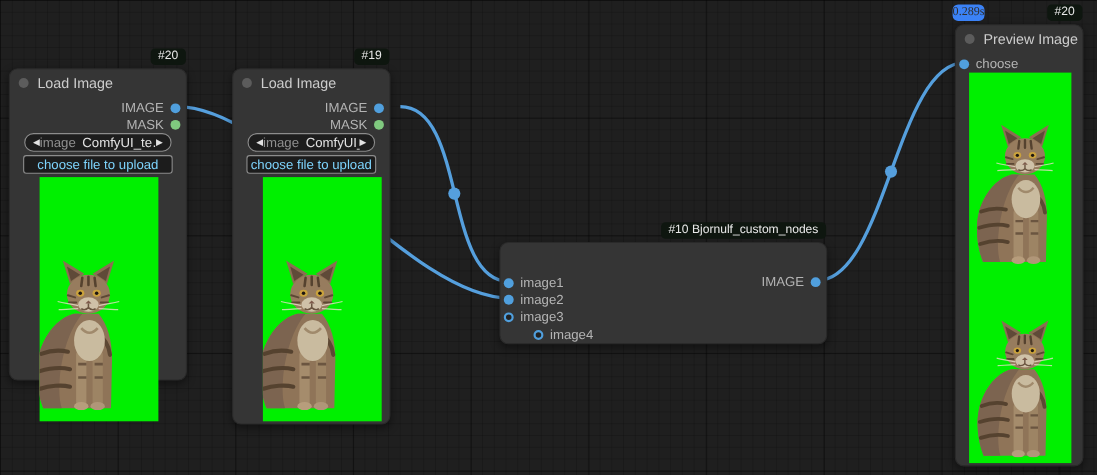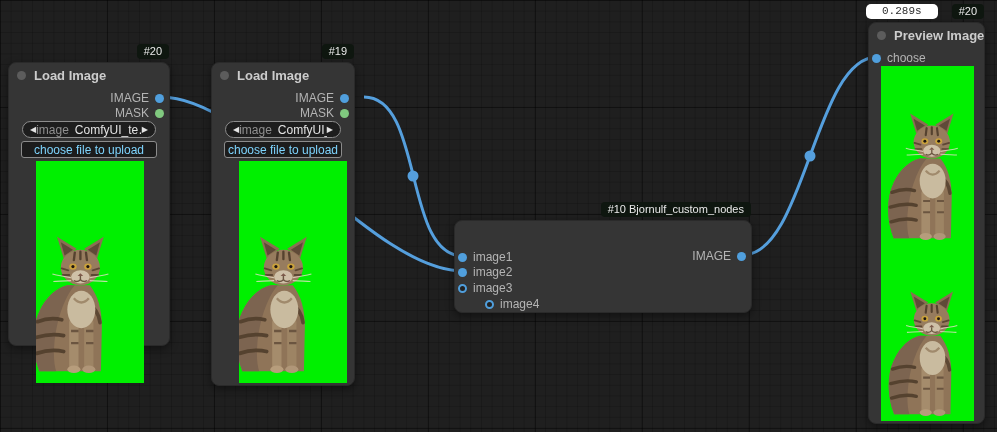--- a/index.html
+++ b/index.html
@@ -29,30 +29,30 @@
   }
   .node-badge {
     position:absolute; top:-19px; right:0;
     background:#0e160f; color:#e9e9e9;
     font-size:11px; line-height:15px;
     padding:0 7px; border-radius:4px;
     white-space:nowrap;
   }
   .time-badge {
     position:absolute; top:-19px; left:-3px;
-    background:#ffffff; color:#2f2f2f;
-    font-family:Liberation Mono, monospace;
+    background:#3b82f6; color:#2f2f2f;
+    font-family:Liberation Serif, serif;
     font-size:11px; line-height:15px;
-    padding:0 16px; border-radius:5px;
+    padding:0 0; border-radius:5px;
   }
   .node-title {
     height:25px; display:flex; align-items:center;
     padding-left:8px; gap:8px;
     color:#cccccc; font-size:13px;
-    white-space:nowrap; overflow:hidden;font-weight:bold;
+    white-space:nowrap; overflow:hidden;
   }
   .collapse-dot {
     width:9px; height:9px; border-radius:50%;
     background:#5c5c5c; flex:0 0 auto;
   }
   .pic-icon {
     width:13px; height:13px; flex:0 0 auto;
     border:2px solid #d8992f; border-radius:2px;
     background:linear-gradient(to bottom,#86c7ec 0 54%,#5fa33d 54% 100%);
   }

